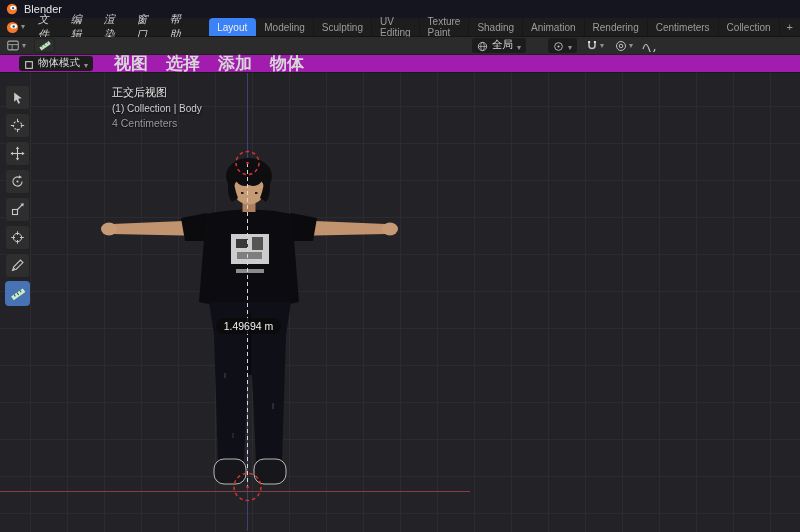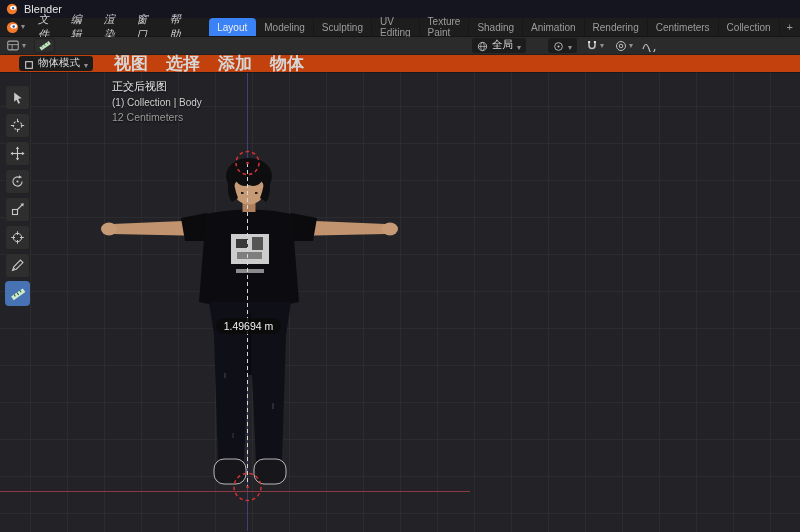--- a/index.html
+++ b/index.html
@@ -15,36 +15,36 @@
   .menubar { height:19px; background:#1d1d1d; display:flex; align-items:stretch; flex:0 0 auto; border-bottom:1px solid #151515; }
   .blender-btn { display:flex; align-items:center; padding:0 6px; gap:2px; }
   .menu-item { display:flex; align-items:center; padding:0 7px; color:#d2d2d2; font-size:11px; cursor:default;font-style:italic; }
   .ws-tabs { display:flex; align-items:stretch; margin-left:14px; }
   .ws-tab { display:flex; align-items:center; padding:0 8px; font-size:10px; color:#9c9c9c; border-right:1px solid #171717; }
   .ws-tab.active { background:#3b82f6; color:#efefef; border-radius:4px 4px 0 0; border-right-color:transparent; }
   .ws-add { display:flex; align-items:center; padding:0 7px; color:#9c9c9c; font-size:11px; }
 
   
   .hdr1 { height:18px; background:#2b2b2b; display:flex; align-items:center; padding:0 4px; gap:6px; flex:0 0 auto; border-bottom:1px solid #202020; }
-  .hdr2 { height:18px; background:#c2410c; display:flex; align-items:center; padding:0 4px; gap:4px; flex:0 0 auto; border-bottom:1px solid #1a1a1a; }
+  .hdr2 { height:18px; background:#a21caf; display:flex; align-items:center; padding:0 4px; gap:4px; flex:0 0 auto; border-bottom:1px solid #1a1a1a; }
   .pill { display:flex; align-items:flex-end; gap:4px; background:#1c1c1c; border-radius:3px; padding:1px 5px; color:#dcdcdc; font-size:10.5px; height:15px;margin-left:15px; }
   .icon-btn { display:flex; align-items:center; gap:2px; padding:0 2px; }
   .chev { color:#8f8f8f; font-size:8px; line-height:1; }
   .hdr-right { margin-left:auto; margin-right:140px; display:flex; align-items:center; gap:7px; }
   .hdr2 .vp-menu { color:#d6d6d6; font-size:17px; padding:0 7px;font-weight:bold; }
   .mode-pill { margin-right:10px; }
 
   
   .viewport { position:relative; flex:1 1 auto; background-color:#232327;
     background-image:
       linear-gradient(#2b2b30 1px, transparent 1px),
       linear-gradient(90deg, #2b2b30 1px, transparent 1px);
     background-size:37px 37px; background-position:-7px -4px; overflow:hidden; }
 
-  .overlay-text { position:absolute; left:112px; top:6px; text-shadow:0 1px 2px rgba(0,0,0,.8); pointer-events:none; }
+  .overlay-text { position:absolute; left:112px; top:12px; text-shadow:0 1px 2px rgba(0,0,0,.8); pointer-events:none; }
   .overlay-text .l1 { color:#e9e9e9; font-size:11px; }
   .overlay-text .l2 { color:#cfcfcf; font-size:10px; margin-top:3px; }
   .overlay-text .l3 { color:#9a9a9a; font-size:10.5px; margin-top:3px; }
 
   
   .toolcol { position:absolute; left:5px; top:12px; display:flex; flex-direction:column; gap:3px; }
   .tool-btn { width:25px; height:25px; background:#2e2e2e; border-radius:4px; display:flex; align-items:center; justify-content:center; box-shadow:0 0 0 1px #222 inset; }
   .tool-btn.active { background:#4772b3; box-shadow:none; }
   .tool-btn svg { display:block; }
 
@@ -222,21 +222,21 @@
         <g>
           <rect x="216" y="245" width="65" height="16" rx="8" fill="#0b0b0b" opacity="0.85"></rect>
           <text x="248.5" y="257" text-anchor="middle" font-size="10.5" fill="#f0f0f0" font-family="Liberation Sans, DejaVu Sans, sans-serif">1.49694 m</text>
         </g>
       </g>
     </svg>
 
     <div class="overlay-text">
       <div class="l1">正交后视图</div>
       <div class="l2">(1) Collection | Body</div>
-      <div class="l3">12 Centimeters</div>
+      <div class="l3">4 Centimeters</div>
     </div>
 
     <div class="toolcol">
       <div class="tool-btn">
         <svg width="15" height="15" viewBox="0 0 18 18">
           <path d="M5,3 L14,10 L9.8,10.6 L12,15.5 L10,16.4 L7.8,11.6 L5,14 Z" fill="#c8c8c8"></path>
         </svg>
       </div>
       <div class="tool-btn">
         <svg width="15" height="15" viewBox="0 0 18 18">

